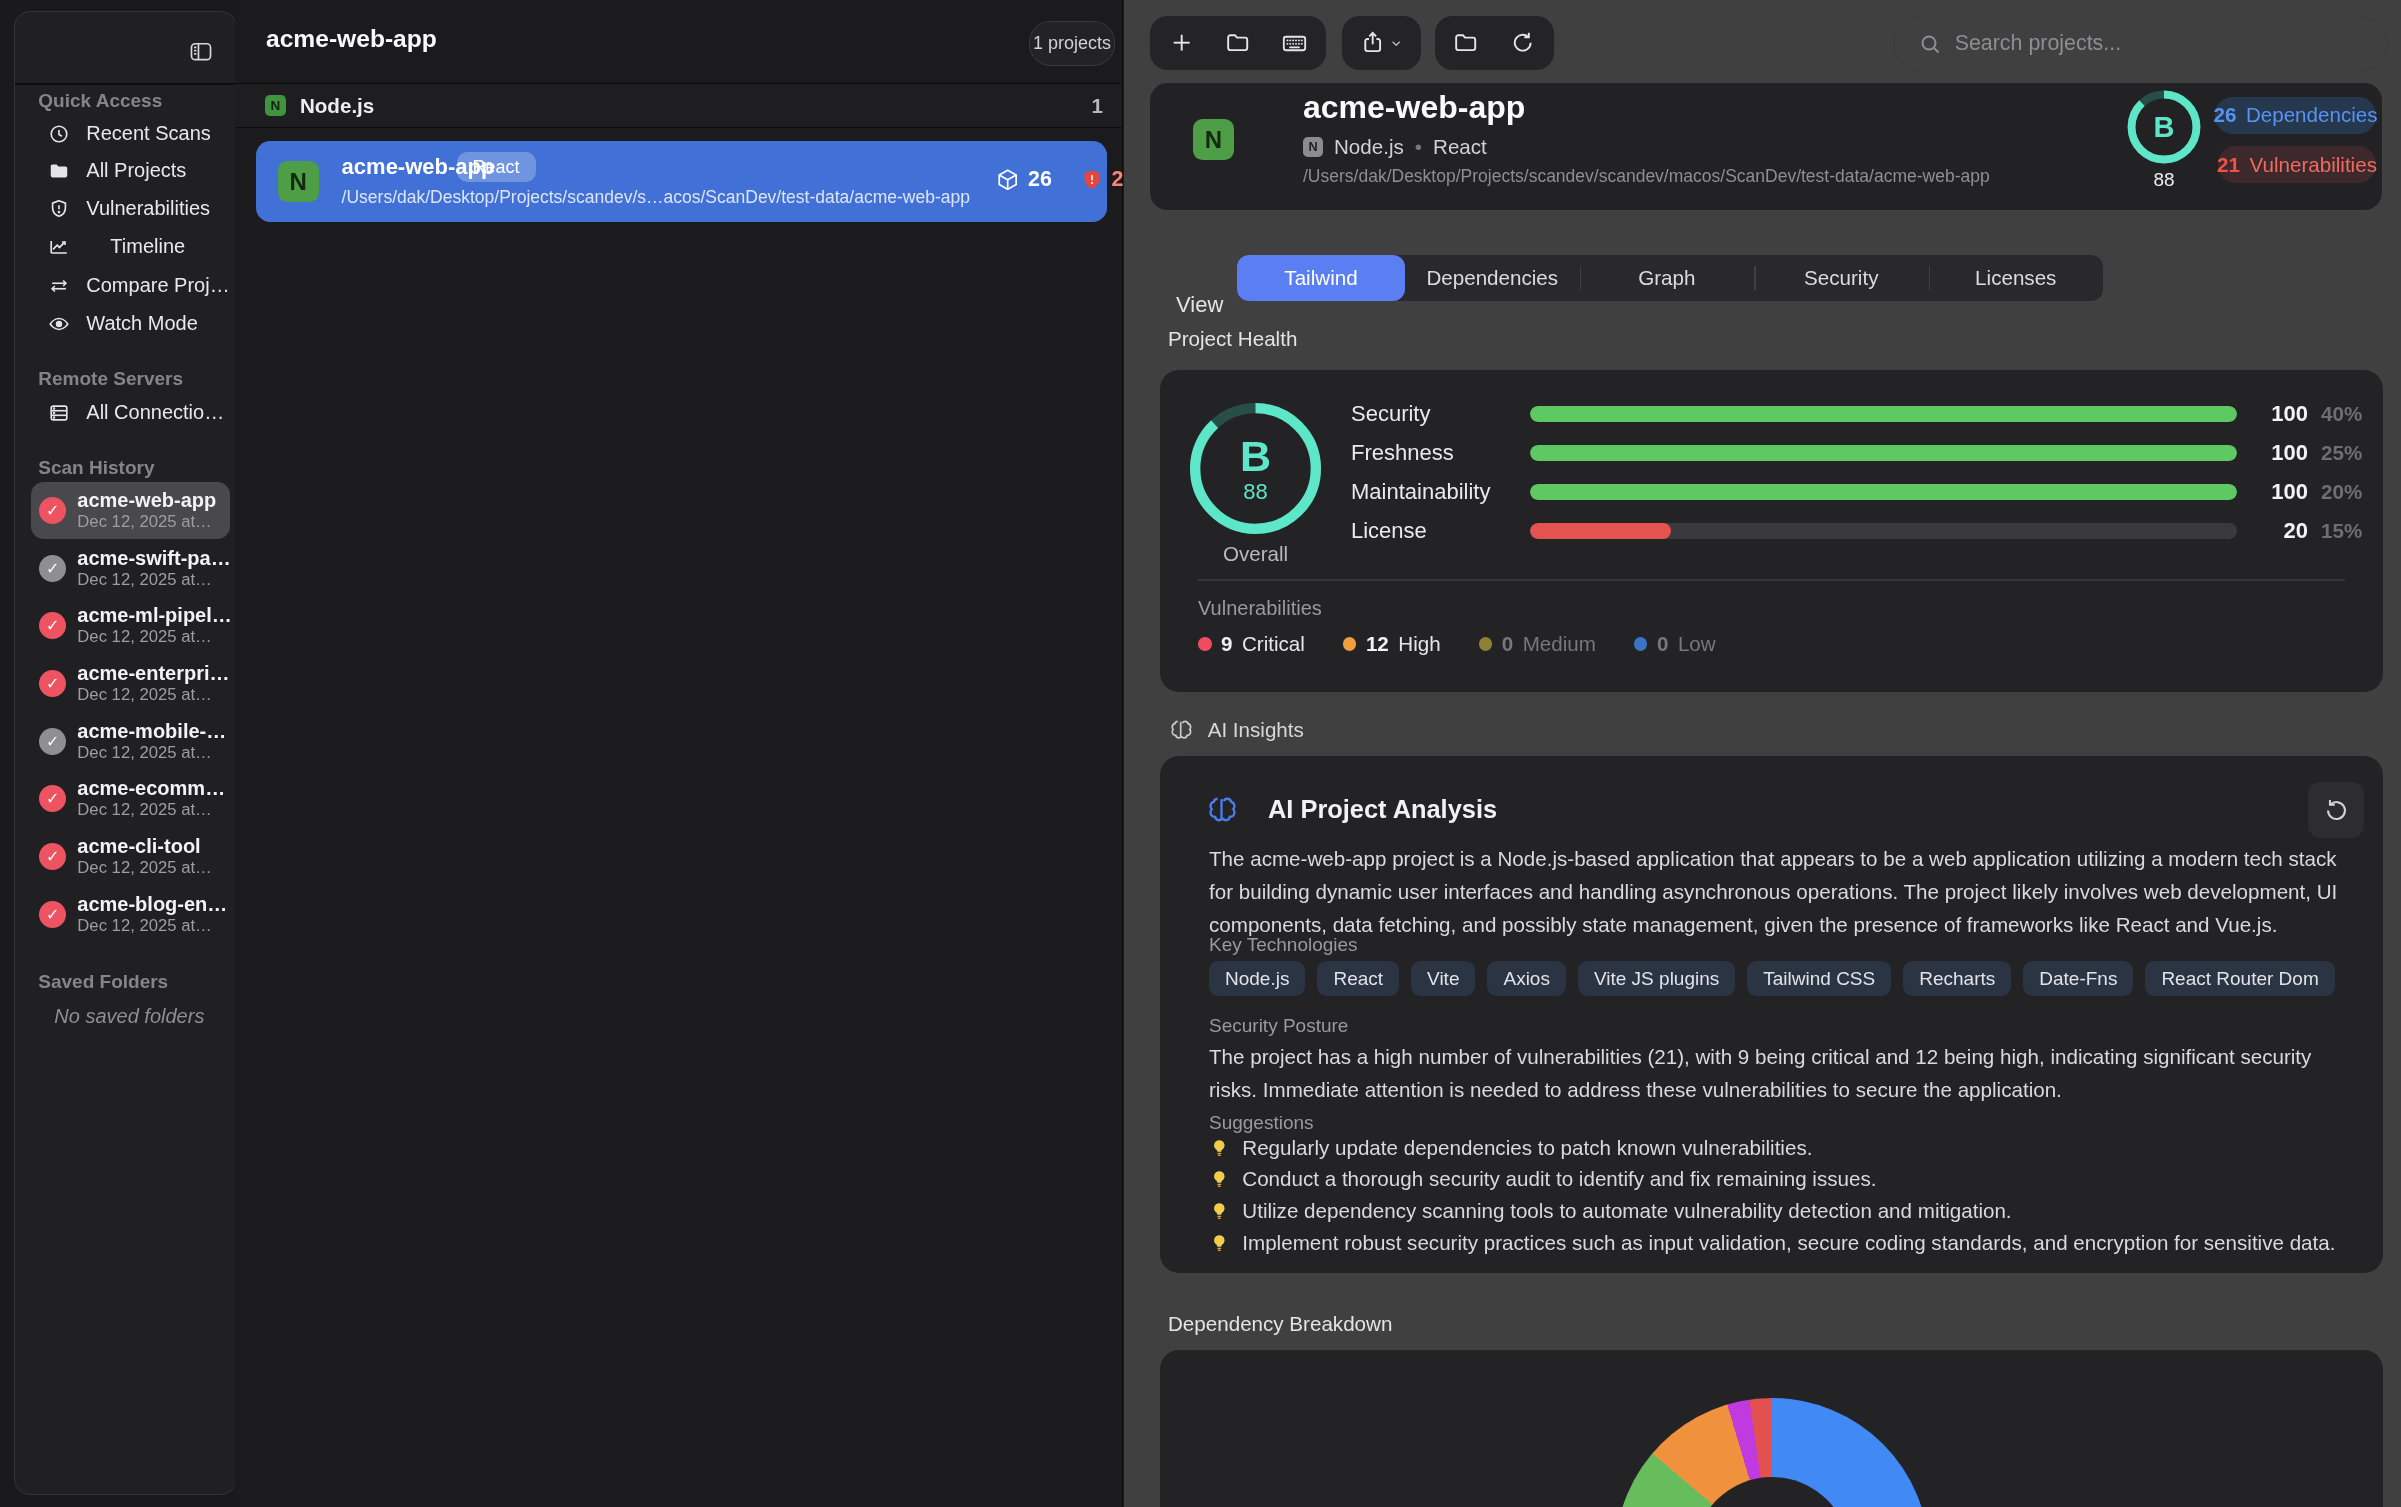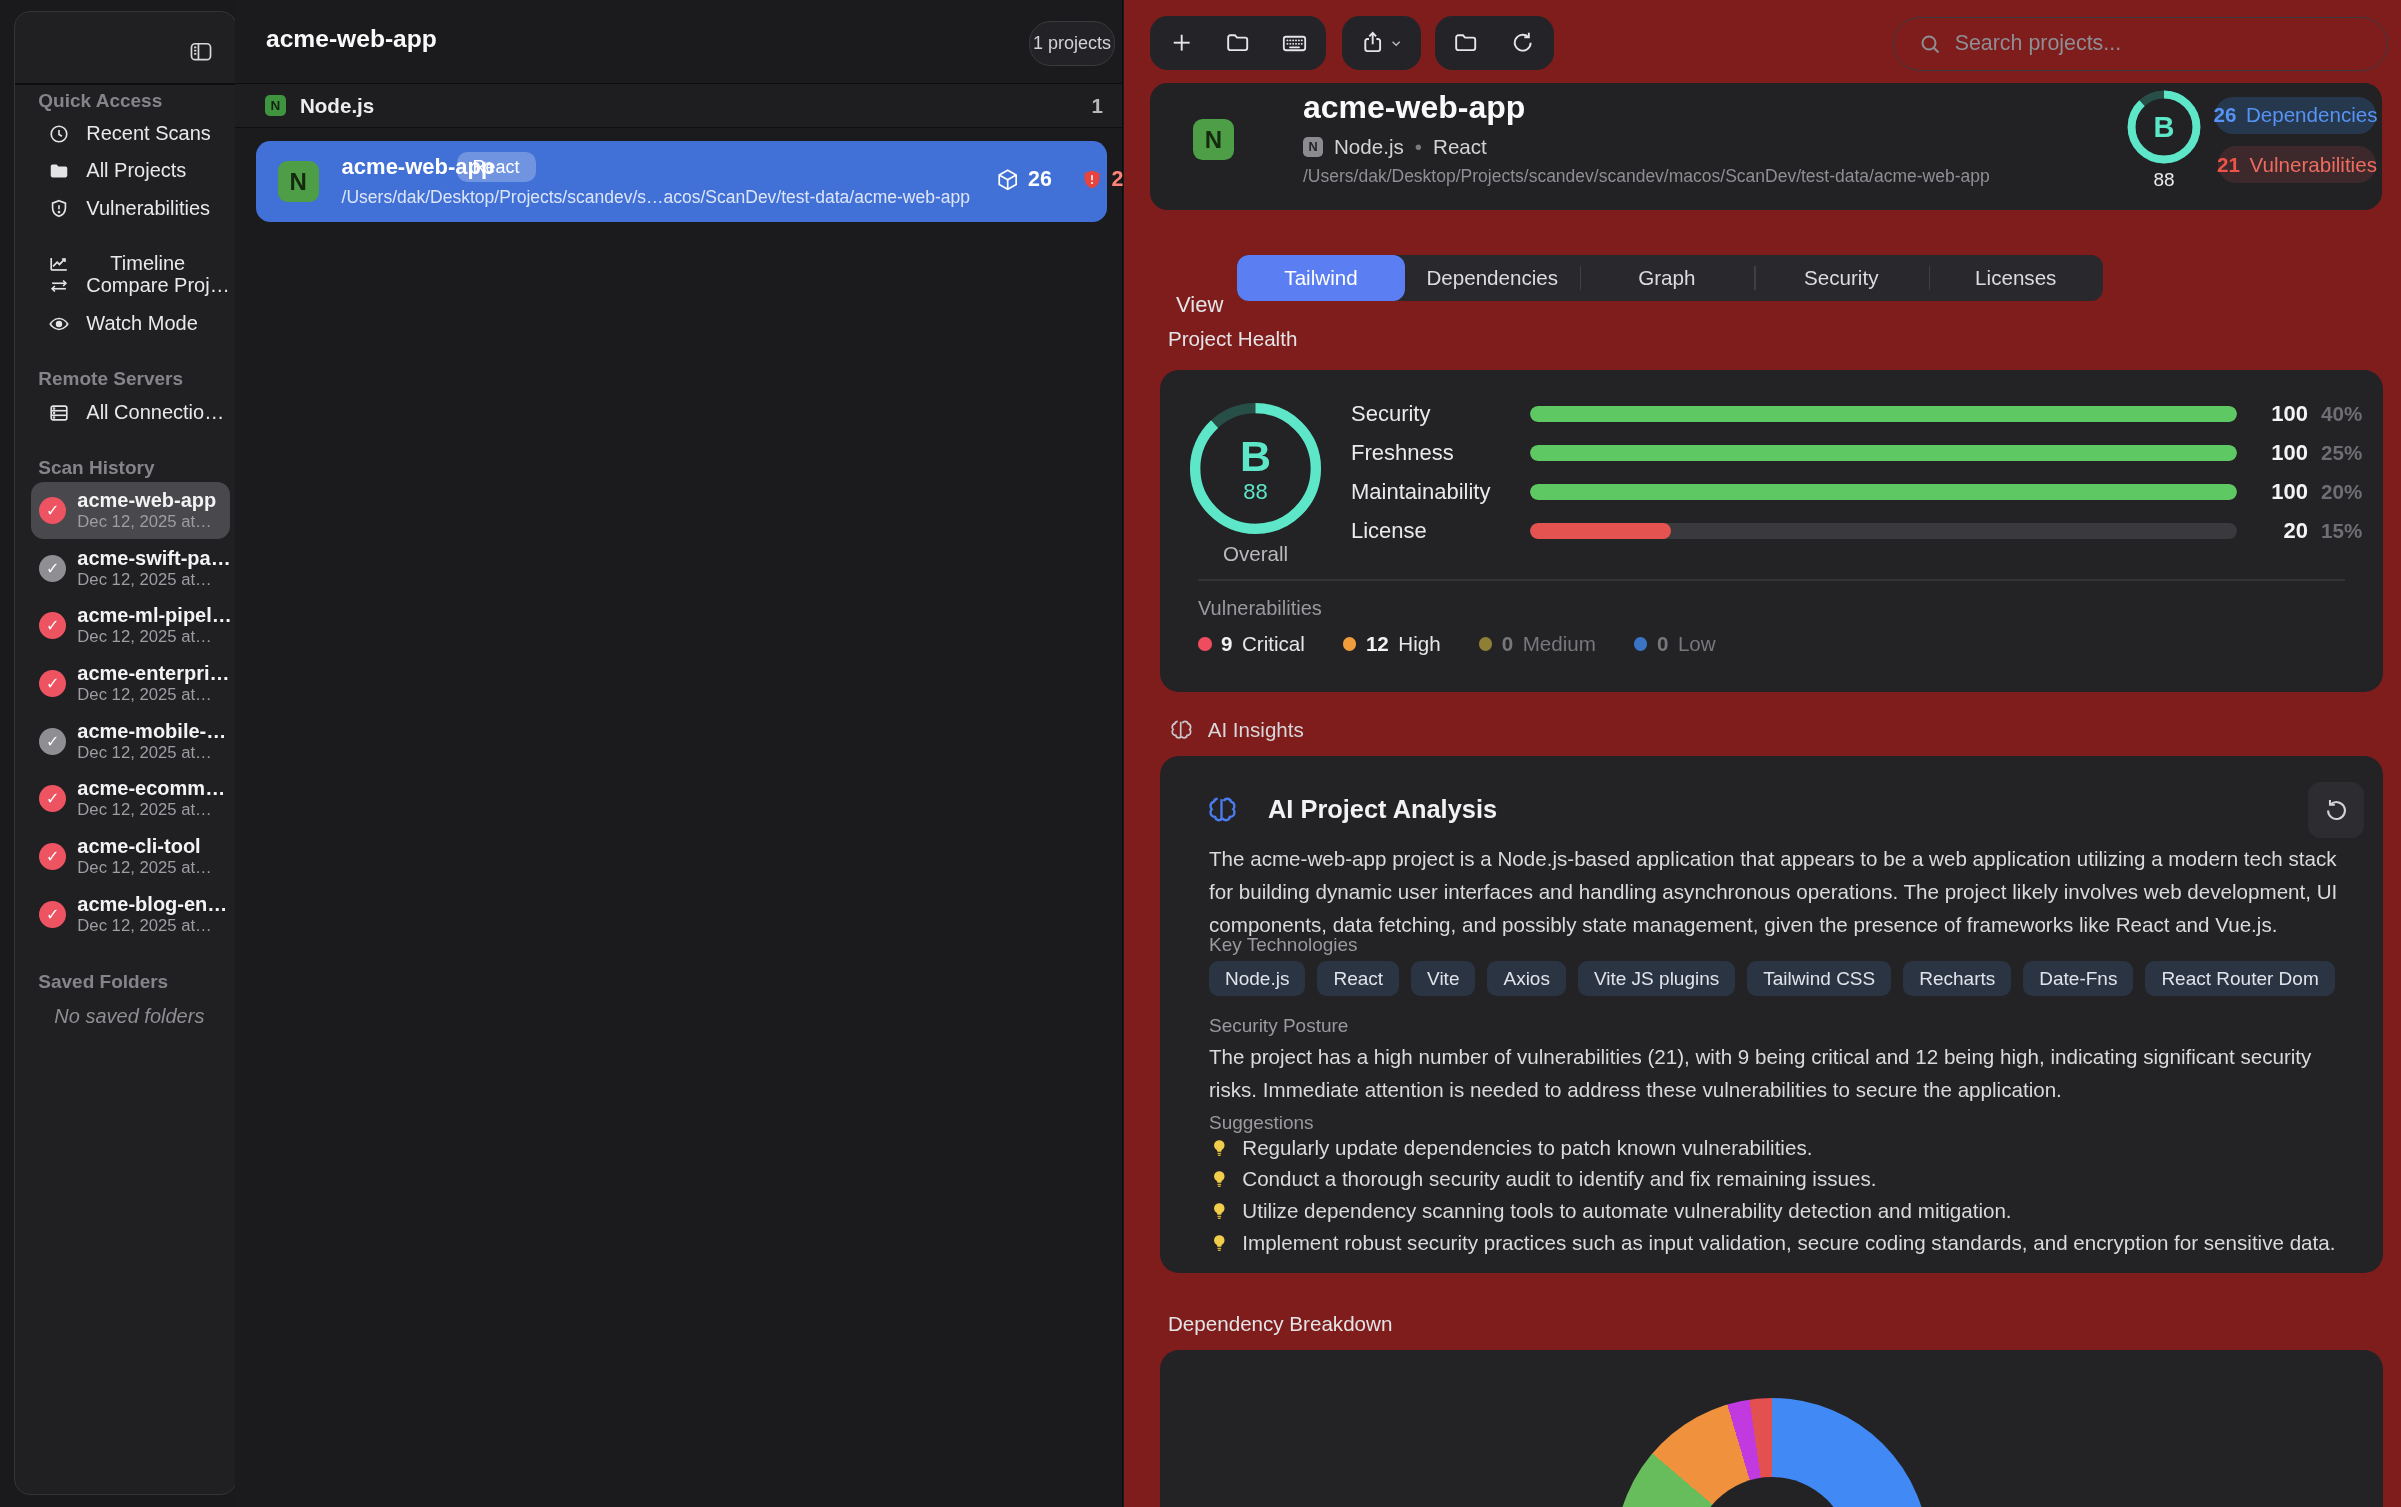--- a/index.html
+++ b/index.html
@@ -39,21 +39,21 @@
   .proj-row{position:absolute;left:20.6px;top:141px;width:851px;height:81px;border-radius:14.3px;
             background:#4171d6;}
   .n-badge-lg{position:absolute;left:22px;top:20px;width:41px;height:41px;border-radius:9.5px;background:#4d9e47;
               color:#15290f;font-weight:bold;font-size:24px;display:flex;align-items:center;justify-content:center;}
   .proj-name{position:absolute;left:86px;top:12.7px;font-size:22px;font-weight:bold;color:#fff;}
   .react-pill{position:absolute;left:201px;top:11px;height:30px;padding:0 16px;border-radius:10.3px;
               background:rgba(255,255,255,0.25);color:#fff;font-size:18px;display:flex;align-items:center;}
   .proj-path{position:absolute;left:86px;top:46px;font-size:17.5px;color:rgba(255,255,255,0.82);}
   .row-stat{position:absolute;top:26px;display:flex;align-items:center;gap:8px;font-size:21.4px;font-weight:bold;}
   
-  #right{left:1124px;top:0;width:1278px;height:1507px;background:#7f1d1d;}
+  #right{left:1124px;top:0;width:1278px;height:1507px;background:#404040;}
   .tb-capsule{position:absolute;top:16px;height:54px;background:#242428;border-radius:17.5px;
               display:flex;align-items:center;justify-content:space-evenly;}
   .tb-btn{display:flex;align-items:center;justify-content:center;width:51px;height:51px;}
   .search-pill{position:absolute;left:769px;top:16.7px;width:495px;height:54px;border:1.6px solid #3a3a3f;
                border-radius:27px;display:flex;align-items:center;gap:12.7px;padding-left:24px;box-sizing:border-box;}
   .search-ph{font-size:21.4px;color:#8e8e93;}
   .hdr-card{position:absolute;left:26px;top:83px;width:1232px;height:127px;background:#222225;border-radius:17.5px;}
   .hdr-icon{position:absolute;left:43px;top:36px;width:41px;height:41px;border-radius:9.5px;background:#4d9e47;
             color:#15290f;font-weight:bold;font-size:24px;display:flex;align-items:center;justify-content:center;}
   .hdr-title{position:absolute;left:153px;top:6.4px;font-size:32px;font-weight:bold;color:#fafafa;}
@@ -151,21 +151,21 @@
       <span class="lbl">All Projects</span>
     </div>
     <div class="sb-item" style="top:179px;">
       <svg width="22" height="22" viewBox="0 0 24 24" fill="none" stroke="#e4e4e6" stroke-width="1.8">
           <path d="M12 3l7 2.6v5c0 4.4-2.9 7.9-7 9.4-4.1-1.5-7-5-7-9.4v-5L12 3z"></path>
           <line x1="12" y1="8" x2="12" y2="12.2"></line>
           <circle cx="12" cy="15.3" r="0.6" fill="#e4e4e6"></circle>
         </svg>
       <span class="lbl">Vulnerabilities</span>
     </div>
-    <div class="sb-item" style="top:234px;gap:40px;">
+    <div class="sb-item" style="top:217px;gap:40px;">
       <svg width="22" height="22" viewBox="0 0 24 24" fill="none" stroke="#e4e4e6" stroke-width="1.8">
           <path d="M3.5 18.5V5.5"></path>
           <path d="M3.5 18.5h17"></path>
           <polyline points="5.5,14.5 10,10 12.5,12.5 18.5,6.5"></polyline>
           <polyline points="15.2,6.5 18.5,6.5 18.5,9.8"></polyline>
         </svg>
       <span class="lbl">Timeline</span>
     </div>
     <div class="sb-item" style="top:256px;">
       <svg width="22" height="22" viewBox="0 0 24 24" fill="none" stroke="#e4e4e6" stroke-width="1.8">

